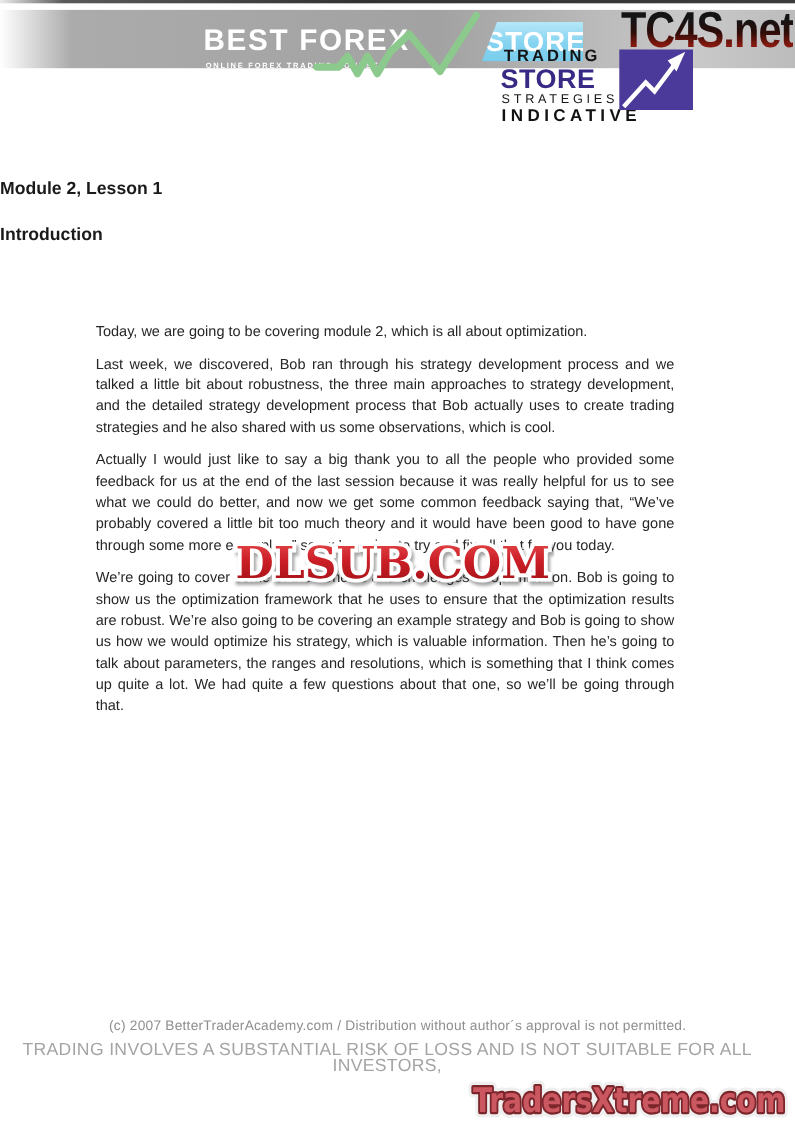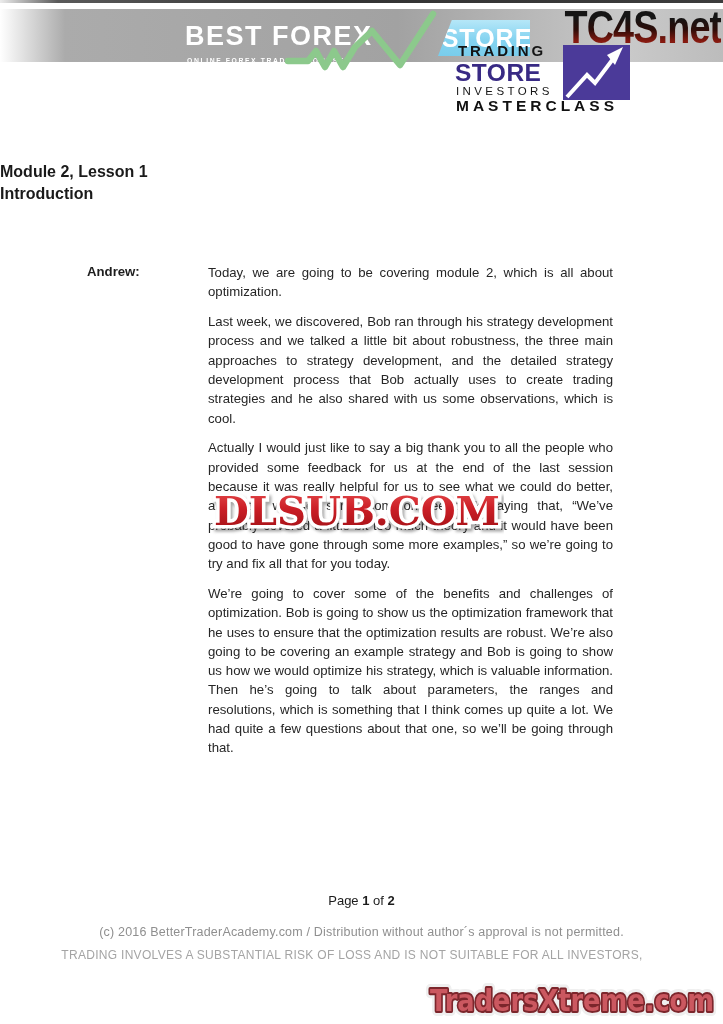--- a/index.html
+++ b/index.html
@@ -38,41 +38,41 @@
              letter-spacing:.5px;color:#382a84;}
   .mc-strategies{position:absolute;left:1px;top:45px;font-size:11.5px;font-weight:500;
                  letter-spacing:3.4px;color:#161616;}
   .mc-masterclass{position:absolute;left:1px;top:57px;font-size:15.5px;font-weight:bold;
                   letter-spacing:4px;color:#111;}
   .mc-square{position:absolute;left:108px;top:5px;width:67px;height:55px;background:#4b3a99;}
 
   
   .doc-title{position:absolute;left:0;top:163px;width:723px;}
   .doc-title .t1{font-size:16px;font-weight:bold;color:#1a1a1a;}
-  .doc-title .t2{font-size:16px;font-weight:bold;color:#1a1a1a;margin-top:4px;}
+  .doc-title .t2{font-size:16px;font-weight:bold;color:#1a1a1a;margin-top:24px;}
 
   .transcript{position:absolute;left:87px;top:263px;width:526px;display:flex;}
   .speaker{width:121px;flex:0 0 121px;font-size:13.2px;font-weight:bold;color:#1d1d1d;
            padding-top:1px;}
-  .paras{flex:1;}
+  .paras{flex:1;margin-top:28px;}
   .paras p{margin:0 0 10.5px 0;font-size:13.2px;line-height:19.3px;
            text-align:justify;color:#262626;}
 
   
   .dlsub{position:absolute;left:210px;top:486px;width:294px;height:50px;}
   .traders{position:absolute;right:3px;top:977px;width:296px;height:46px;}
 
   
   .pageno{position:absolute;left:0;top:893px;width:723px;text-align:center;
           font-size:13px;color:#1c1c1c;}
   .pageno b{font-weight:bold;}
   .copyright{position:absolute;left:0;top:925px;width:723px;text-align:center;
              font-size:12.5px;color:#8f8f8f;letter-spacing:.2px;}
   .risk{position:absolute;left:0;top:948px;width:704px;text-align:center;
-        font-size:12px;line-height:14.6px;color:#a4a4a4;letter-spacing:.3px;}
+        font-size:16px;line-height:14.6px;color:#a4a4a4;letter-spacing:.3px;}
 </style>
 </head>
 <body>
 
 <div class="page">
 
   <div class="topbar"></div>
 
   <div class="banner">
     <div class="brand-main">BEST FOREX</div>
@@ -83,57 +83,55 @@
     <svg class="pulse-svg" viewBox="0 0 165 62">
       <polyline points="8,52 28,52 36,42 45,58 54,42 63,58 75,38 92,22 120,56 153,5" fill="none" stroke="#8cc98c" stroke-width="6.5" stroke-linejoin="round" stroke-linecap="round"></polyline>
     </svg>
   </div>
 
   <div class="tc4s">TC4S.net</div>
 
   <div class="mc">
     <div class="mc-building">TRADING</div>
     <div class="mc-robust">STORE</div>
-    <div class="mc-strategies">INVESTORS</div>
-    <div class="mc-masterclass">MASTERCLASS</div>
+    <div class="mc-strategies">STRATEGIES</div>
+    <div class="mc-masterclass">INDICATIVE</div>
     <svg class="mc-square" viewBox="0 0 67 55">
       <polyline points="4,52 24,30 32,38 50,14" fill="none" stroke="#ffffff" stroke-width="4" stroke-linejoin="miter" stroke-linecap="butt"></polyline>
       <polygon points="44,10 60,2 52,20" fill="#ffffff"></polygon>
     </svg>
   </div>
 
   <div class="doc-title">
     <div class="t1">Module 2, Lesson 1</div>
     <div class="t2">Introduction</div>
   </div>
 
   <div class="transcript">
-    <div class="speaker">Andrew:</div>
     <div class="paras">
         <p>Today, we are going to be covering module 2, which is all about optimization.</p>
         <p>Last week, we discovered, Bob ran through his strategy development process and we talked a little bit about robustness, the three main approaches to strategy development, and the detailed strategy development process that Bob actually uses to create trading strategies and he also shared with us some observations, which is cool.</p>
         <p>Actually I would just like to say a big thank you to all the people who provided some feedback for us at the end of the last session because it was really helpful for us to see what we could do better, and now we get some common feedback saying that, “We’ve probably covered a little bit too much theory and it would have been good to have gone through some more examples,” so we’re going to try and fix all that for you today.</p>
         <p>We’re going to cover some of the benefits and challenges of optimization. Bob is going to show us the optimization framework that he uses to ensure that the optimization results are robust. We’re also going to be covering an example strategy and Bob is going to show us how we would optimize his strategy, which is valuable information. Then he’s going to talk about parameters, the ranges and resolutions, which is something that I think comes up quite a lot. We had quite a few questions about that one, so we’ll be going through that.</p>
       </div>
   </div>
 
   <svg class="dlsub" viewBox="0 0 294 50">
     <defs>
       <linearGradient id="dg" x1="0" y1="0" x2="0" y2="1">
         <stop offset="0" stop-color="#e85050"></stop>
         <stop offset="0.45" stop-color="#cc1f27"></stop>
         <stop offset="1" stop-color="#9e0f14"></stop>
       </linearGradient>
     </defs>
     <text id="dlsub-text" x="147" y="39" text-anchor="middle" font-family="DejaVu Serif, serif" font-size="40" font-weight="bold" fill="url(#dg)" stroke="#ffffff" stroke-width="7" paint-order="stroke" textLength="286" lengthAdjust="spacingAndGlyphs" style="filter:drop-shadow(2px 3px 1.5px rgba(60,60,60,.45))">DLSUB.COM</text>
   </svg>
 
-  <div class="pageno"><span>Page </span><b>1</b><span> of </span><b>2</b></div>
 
-  <div class="copyright">(c) 2016 BetterTraderAcademy.com / Distribution without author´s approval is not permitted.</div>
+  <div class="copyright">(c) 2007 BetterTraderAcademy.com / Distribution without author´s approval is not permitted.</div>
 
   <div class="risk">
     <div>TRADING INVOLVES A SUBSTANTIAL RISK OF LOSS AND IS NOT SUITABLE FOR ALL INVESTORS,</div>
   </div>
 
   <svg class="traders" viewBox="0 0 296 46">
     <text id="traders-back" x="148" y="34" text-anchor="middle" font-family="DejaVu Sans, sans-serif" font-size="31" font-weight="bold" fill="none" stroke="#efefef" stroke-width="10" stroke-linejoin="round" textLength="284" lengthAdjust="spacingAndGlyphs">TradersXtreme.com</text>
     <text id="traders-front" x="148" y="34" text-anchor="middle" font-family="DejaVu Sans, sans-serif" font-size="31" font-weight="bold" fill="#cb5860" stroke="#7c262c" stroke-width="4" paint-order="stroke" stroke-linejoin="round" textLength="284" lengthAdjust="spacingAndGlyphs">TradersXtreme.com</text>
   </svg>
 

